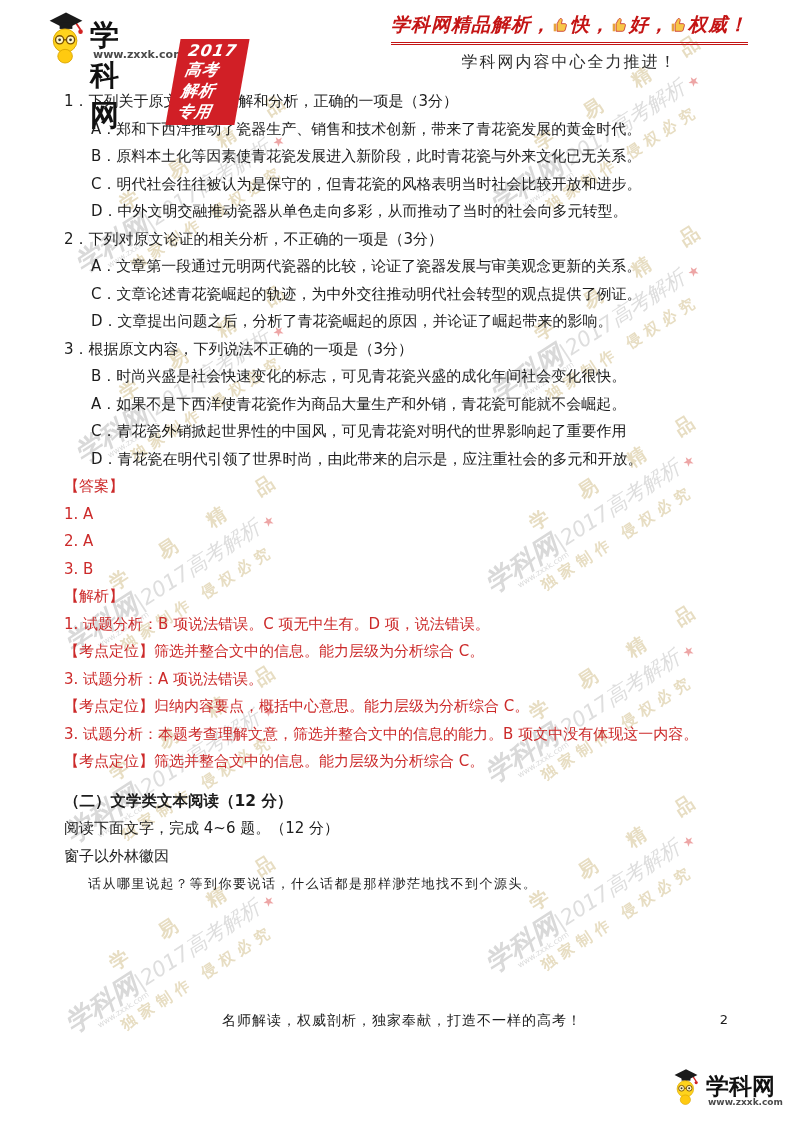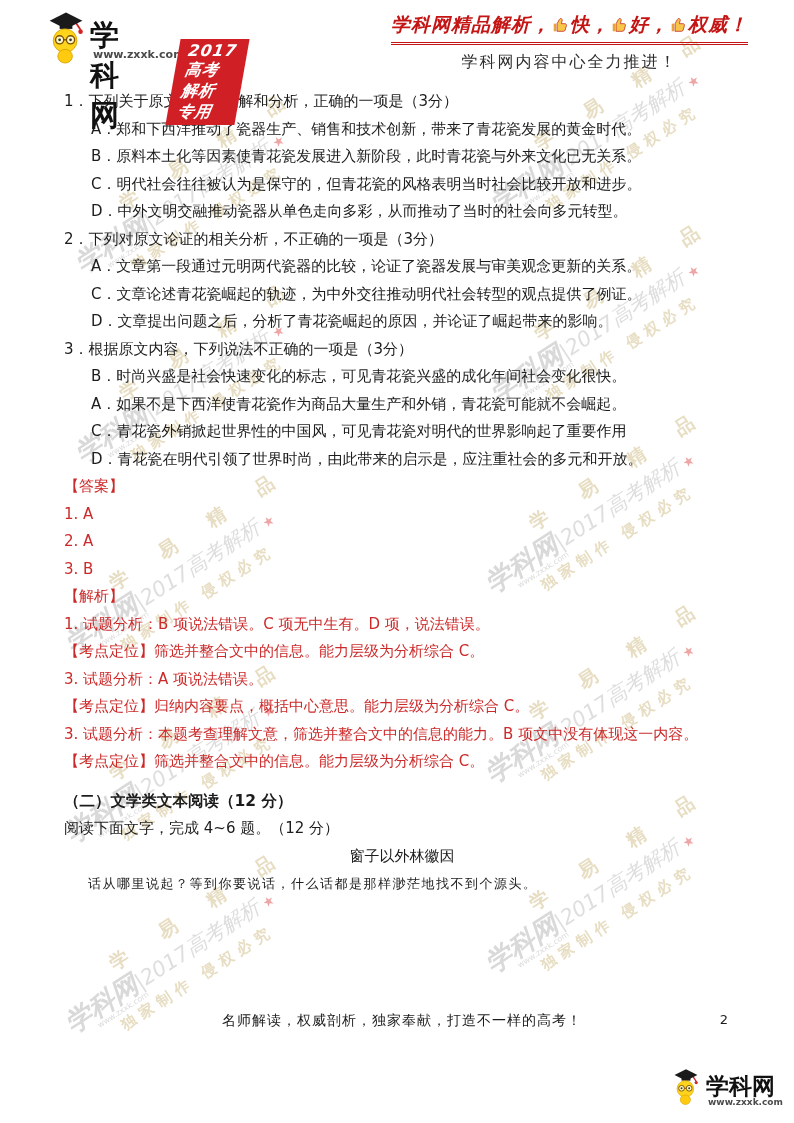--- a/index.html
+++ b/index.html
@@ -33,21 +33,21 @@
   .slogan { font-size:19px; font-weight:bold; font-style:italic; color:#c41414;
             border-bottom:3px double #c41414; padding-bottom:4px; letter-spacing:1px; white-space:nowrap; }
   .slogan .thumb { vertical-align:-2px; margin:0 1px; }
   .sub-slogan { margin-top:7px; font-size:16px; color:#2e2e2e; letter-spacing:2px;font-family:Liberation Serif, serif; }
   
   .content { position:absolute; left:64px; top:88px; width:676px; z-index:2; }
   .line { height:27.5px; line-height:27.5px; font-size:15px; white-space:nowrap; }
   .line.option { padding-left:27px; }
   .line.red { color:#cc2a2a; }
   .line.heading { font-weight:bold; font-size:15.5px;margin-top:12px; }
-  .line.center { text-align:center; }
+  .line.center { text-align:left; }
   .line.kai { font-family:"DejaVu Serif","Liberation Serif",serif; 
               font-size:13px; padding-left:24px; letter-spacing:1.5px; color:#222; }
   
   .footer { position:absolute; left:64px; top:1012px; width:676px; z-index:3; }
   .footer-tagline { text-align:center; font-size:14px; color:#1c1c1c; letter-spacing:1px; }
   .page-number { position:absolute; right:12px; top:0; font-size:13px; color:#1c1c1c; }
   .logo-bottom { position:absolute; right:10px; top:1063px; z-index:3; }
   .logo-bottom .mascot { position:absolute; left:0; top:4px; }
   .logo-bottom .logo-name2 { position:absolute; left:34px; top:8px; font-size:23px; font-weight:bold; color:#111; white-space:nowrap; }
   .logo-bottom .logo-url2 { position:absolute; left:36px; top:34px; font-size:9px; font-weight:bold; color:#4a4a4a; white-space:nowrap; }

